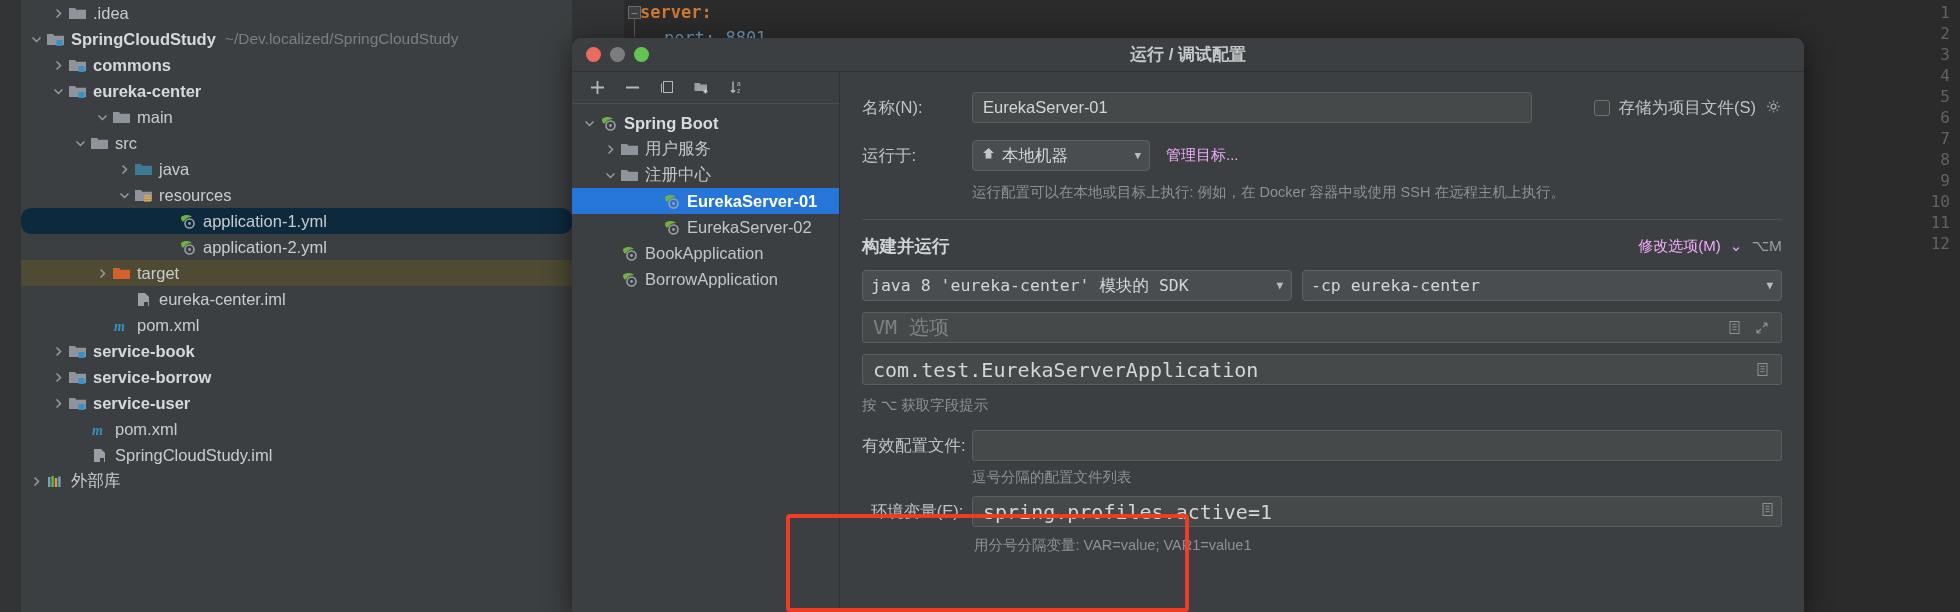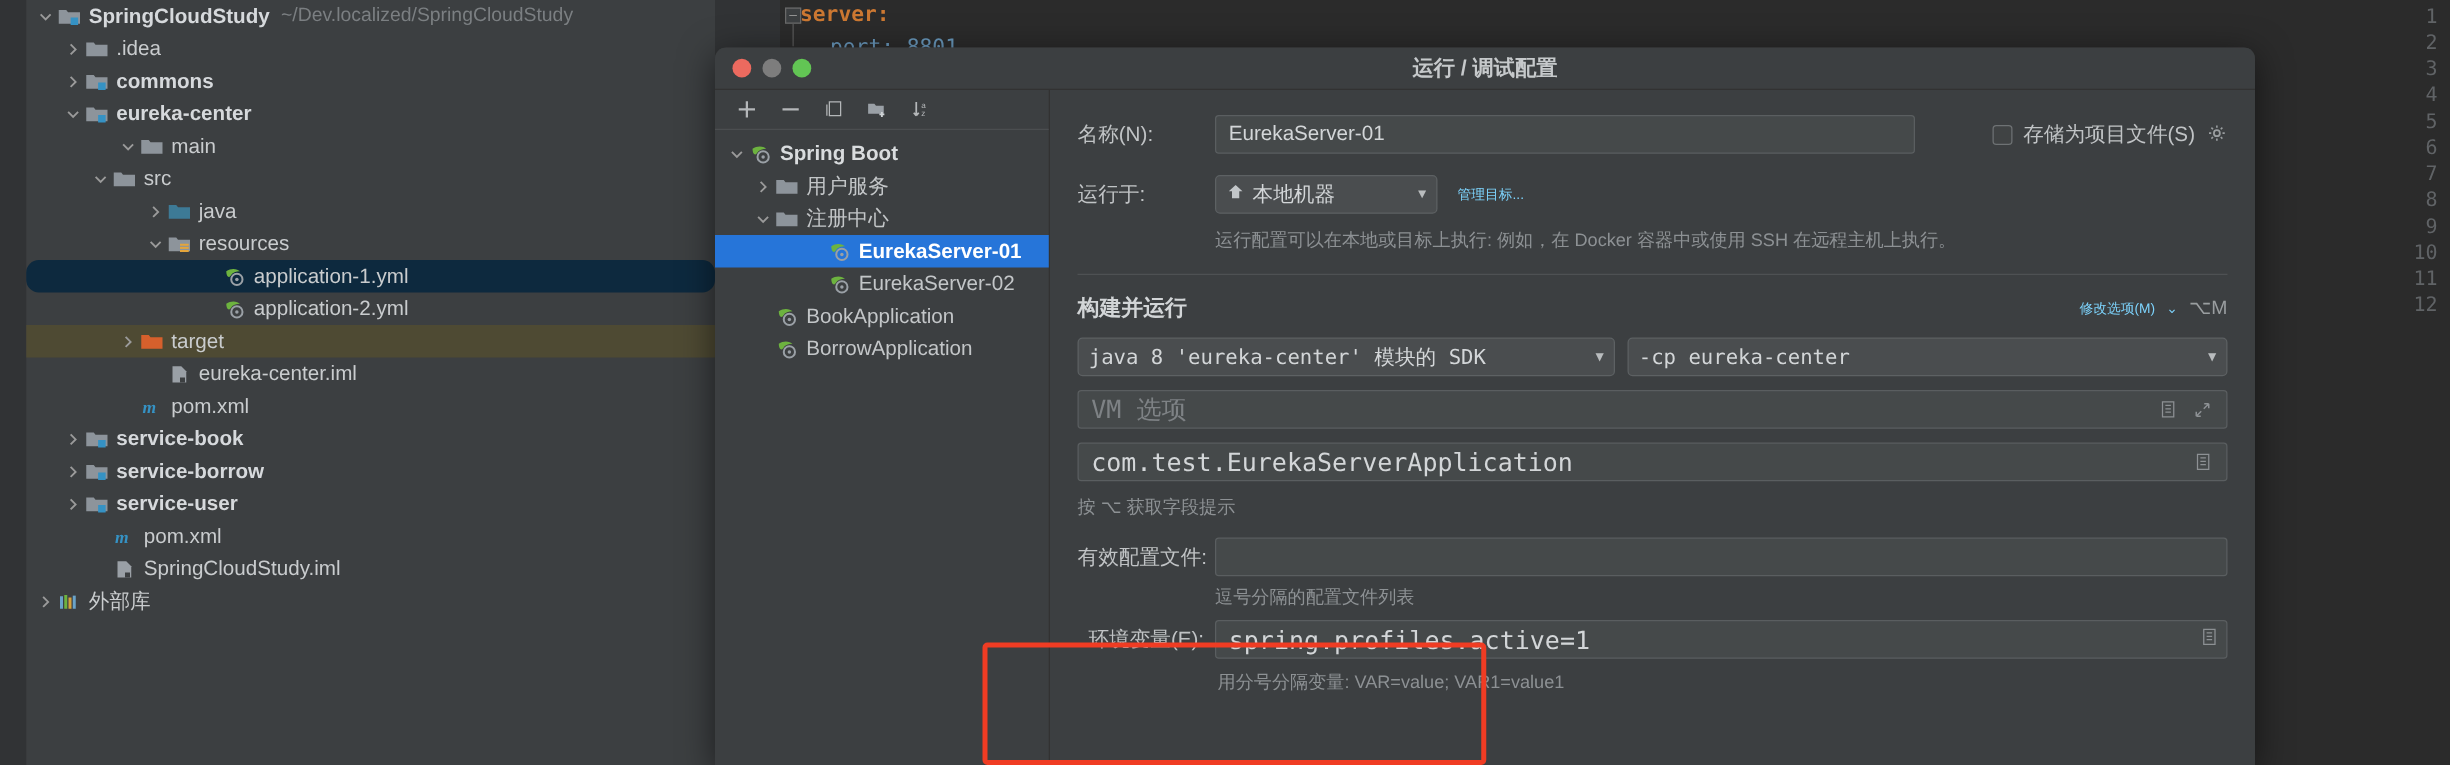--- a/index.html
+++ b/index.html
@@ -125,21 +125,21 @@
   }
   .txtfield.placeholder { color: #7e8285; }
   .mono { font-family: "DejaVu Sans Mono", monospace; font-size: 20px; }
 
   .combo {
     background: #4a4d4f; border: 1px solid #5d6163; border-radius: 4px;
     height: 31px; display: inline-flex; align-items: center;
     padding: 0 8px; font-size: 16.5px; color: #d3d6d8; gap: 6px;
   }
   .caret { color: #b9bcbe; font-size: 11px; margin-left: auto; padding-left: 10px; }
-  .link { color: #7dd3fc; font-size: 11px; }
+  .link { color: #f0abfc; font-size: 15px; }
   .hint { color: #8d9194; font-size: 14.5px; }
   .sect-title { font-size: 17.5px; color: #d2d5d7; font-weight: bold; }
   .divider { height: 1px; background: #4e5153; }
 
   .checkbox-box {
     width: 16px; height: 16px; border: 1px solid #6e7274; border-radius: 3px;
     background: #404344; display: inline-block; vertical-align: middle;
   }
 
   .hl-box {
@@ -172,47 +172,47 @@
       </div>
     <div class="ed-code" style="top:2px;">server:</div>
     <div class="ed-fold" style="top:6px;">–</div>
     <div class="ed-foldline" style="top:19px;height:18px;"></div>
     <div class="ed-code" style="top:28px;color:#6897bb;font-weight:normal;left:92px;">port: 8801</div>
   </div>
 
   <div class="sidebar">
     <div class="sidebar-gutter"></div>
     <div id="sidebar-rows" style="position:absolute;left:21px;top:0;right:0;">
+        <div class="tree-row" style="padding-left: 28px;">
+          <span class="arrow">
+            <svg width="11" height="11" viewBox="0 0 11 11">
+              <path d="M3.5 1.5L7.5 5.5 3.5 9.5" stroke="#9a9a9a" stroke-width="1.5" fill="none"></path>
+            </svg>
+          </span>
+          <span class="ico">
+            <svg width="19" height="17" viewBox="0 0 19 17">
+              <path d="M1 3h6l1.4 1.7H18V14H1z" fill="#8d949b"></path>
+            </svg>
+          </span>
+          <span class="lbl">.idea</span>
+        </div>
         <div class="tree-row" style="padding-left: 6px;">
           <span class="arrow">
             <svg width="11" height="11" viewBox="0 0 11 11">
               <path d="M1.5 3.5L5.5 7.5 9.5 3.5" stroke="#9a9a9a" stroke-width="1.5" fill="none"></path>
             </svg>
           </span>
           <span class="ico">
             <svg width="19" height="17" viewBox="0 0 19 17">
               <path d="M1 3h6l1.4 1.7H18V14H1z" fill="#8d949b"></path>
               <rect x="10.5" y="9" width="6" height="6" fill="#3592c4"></rect>
             </svg>
           </span>
           <span class="lbl bold">SpringCloudStudy</span>
           <span class="path-note">~/Dev.localized/SpringCloudStudy</span>
-        </div>
-        <div class="tree-row" style="padding-left: 28px;">
-          <span class="arrow">
-            <svg width="11" height="11" viewBox="0 0 11 11">
-              <path d="M3.5 1.5L7.5 5.5 3.5 9.5" stroke="#9a9a9a" stroke-width="1.5" fill="none"></path>
-            </svg>
-          </span>
-          <span class="ico">
-            <svg width="19" height="17" viewBox="0 0 19 17">
-              <path d="M1 3h6l1.4 1.7H18V14H1z" fill="#8d949b"></path>
-            </svg>
-          </span>
-          <span class="lbl">.idea</span>
         </div>
         <div class="tree-row" style="padding-left: 28px;">
           <span class="arrow">
             <svg width="11" height="11" viewBox="0 0 11 11">
               <path d="M3.5 1.5L7.5 5.5 3.5 9.5" stroke="#9a9a9a" stroke-width="1.5" fill="none"></path>
             </svg>
           </span>
           <span class="ico">
             <svg width="19" height="17" viewBox="0 0 19 17">
               <path d="M1 3h6l1.4 1.7H18V14H1z" fill="#8d949b"></path>

